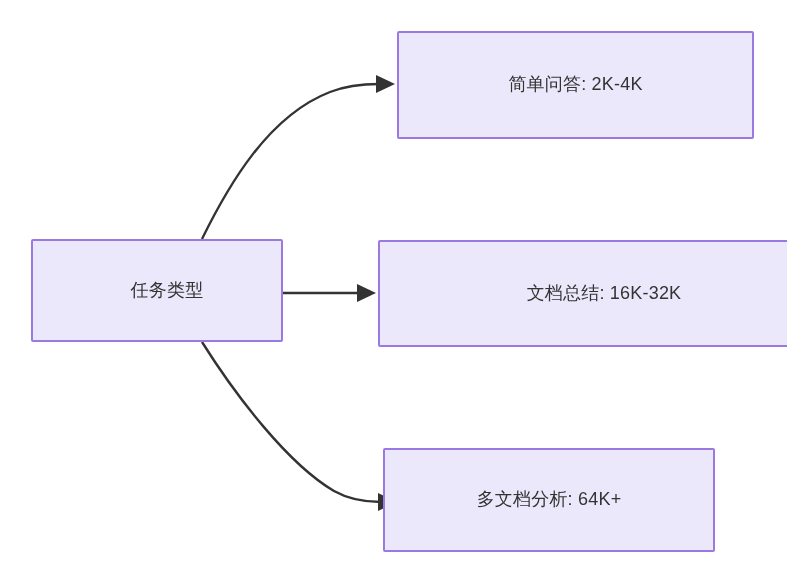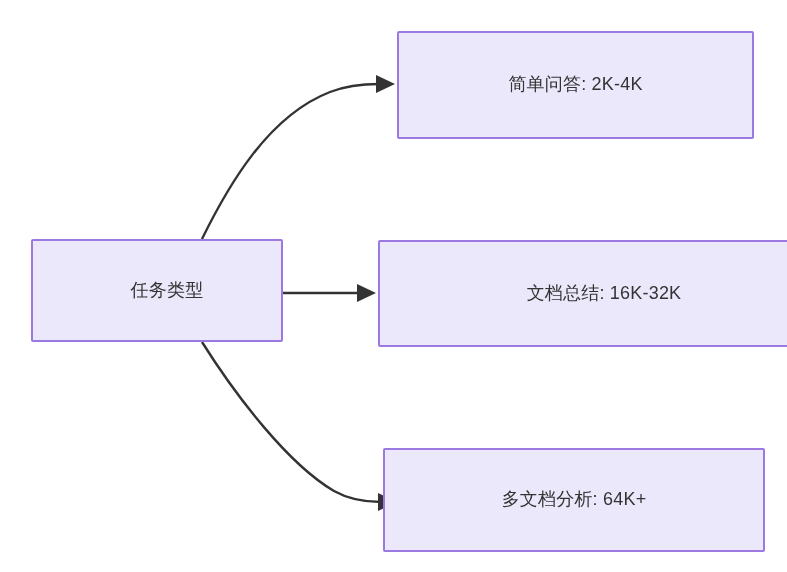--- a/index.html
+++ b/index.html
@@ -58,21 +58,21 @@
   #node-target-1 {
     left: 378px;
     top: 240px;
     width: 452px;
     height: 107px;
     align-items: center;
   }
   #node-target-2 {
     left: 383px;
     top: 448px;
-    width: 382px;
+    width: 332px;
     height: 104px;
   }
   .edge-path {
     fill: none;
     stroke: #333333;
     stroke-width: 2.4px;
   }
   .edge-head {
     fill: #333333;
     stroke: none;

